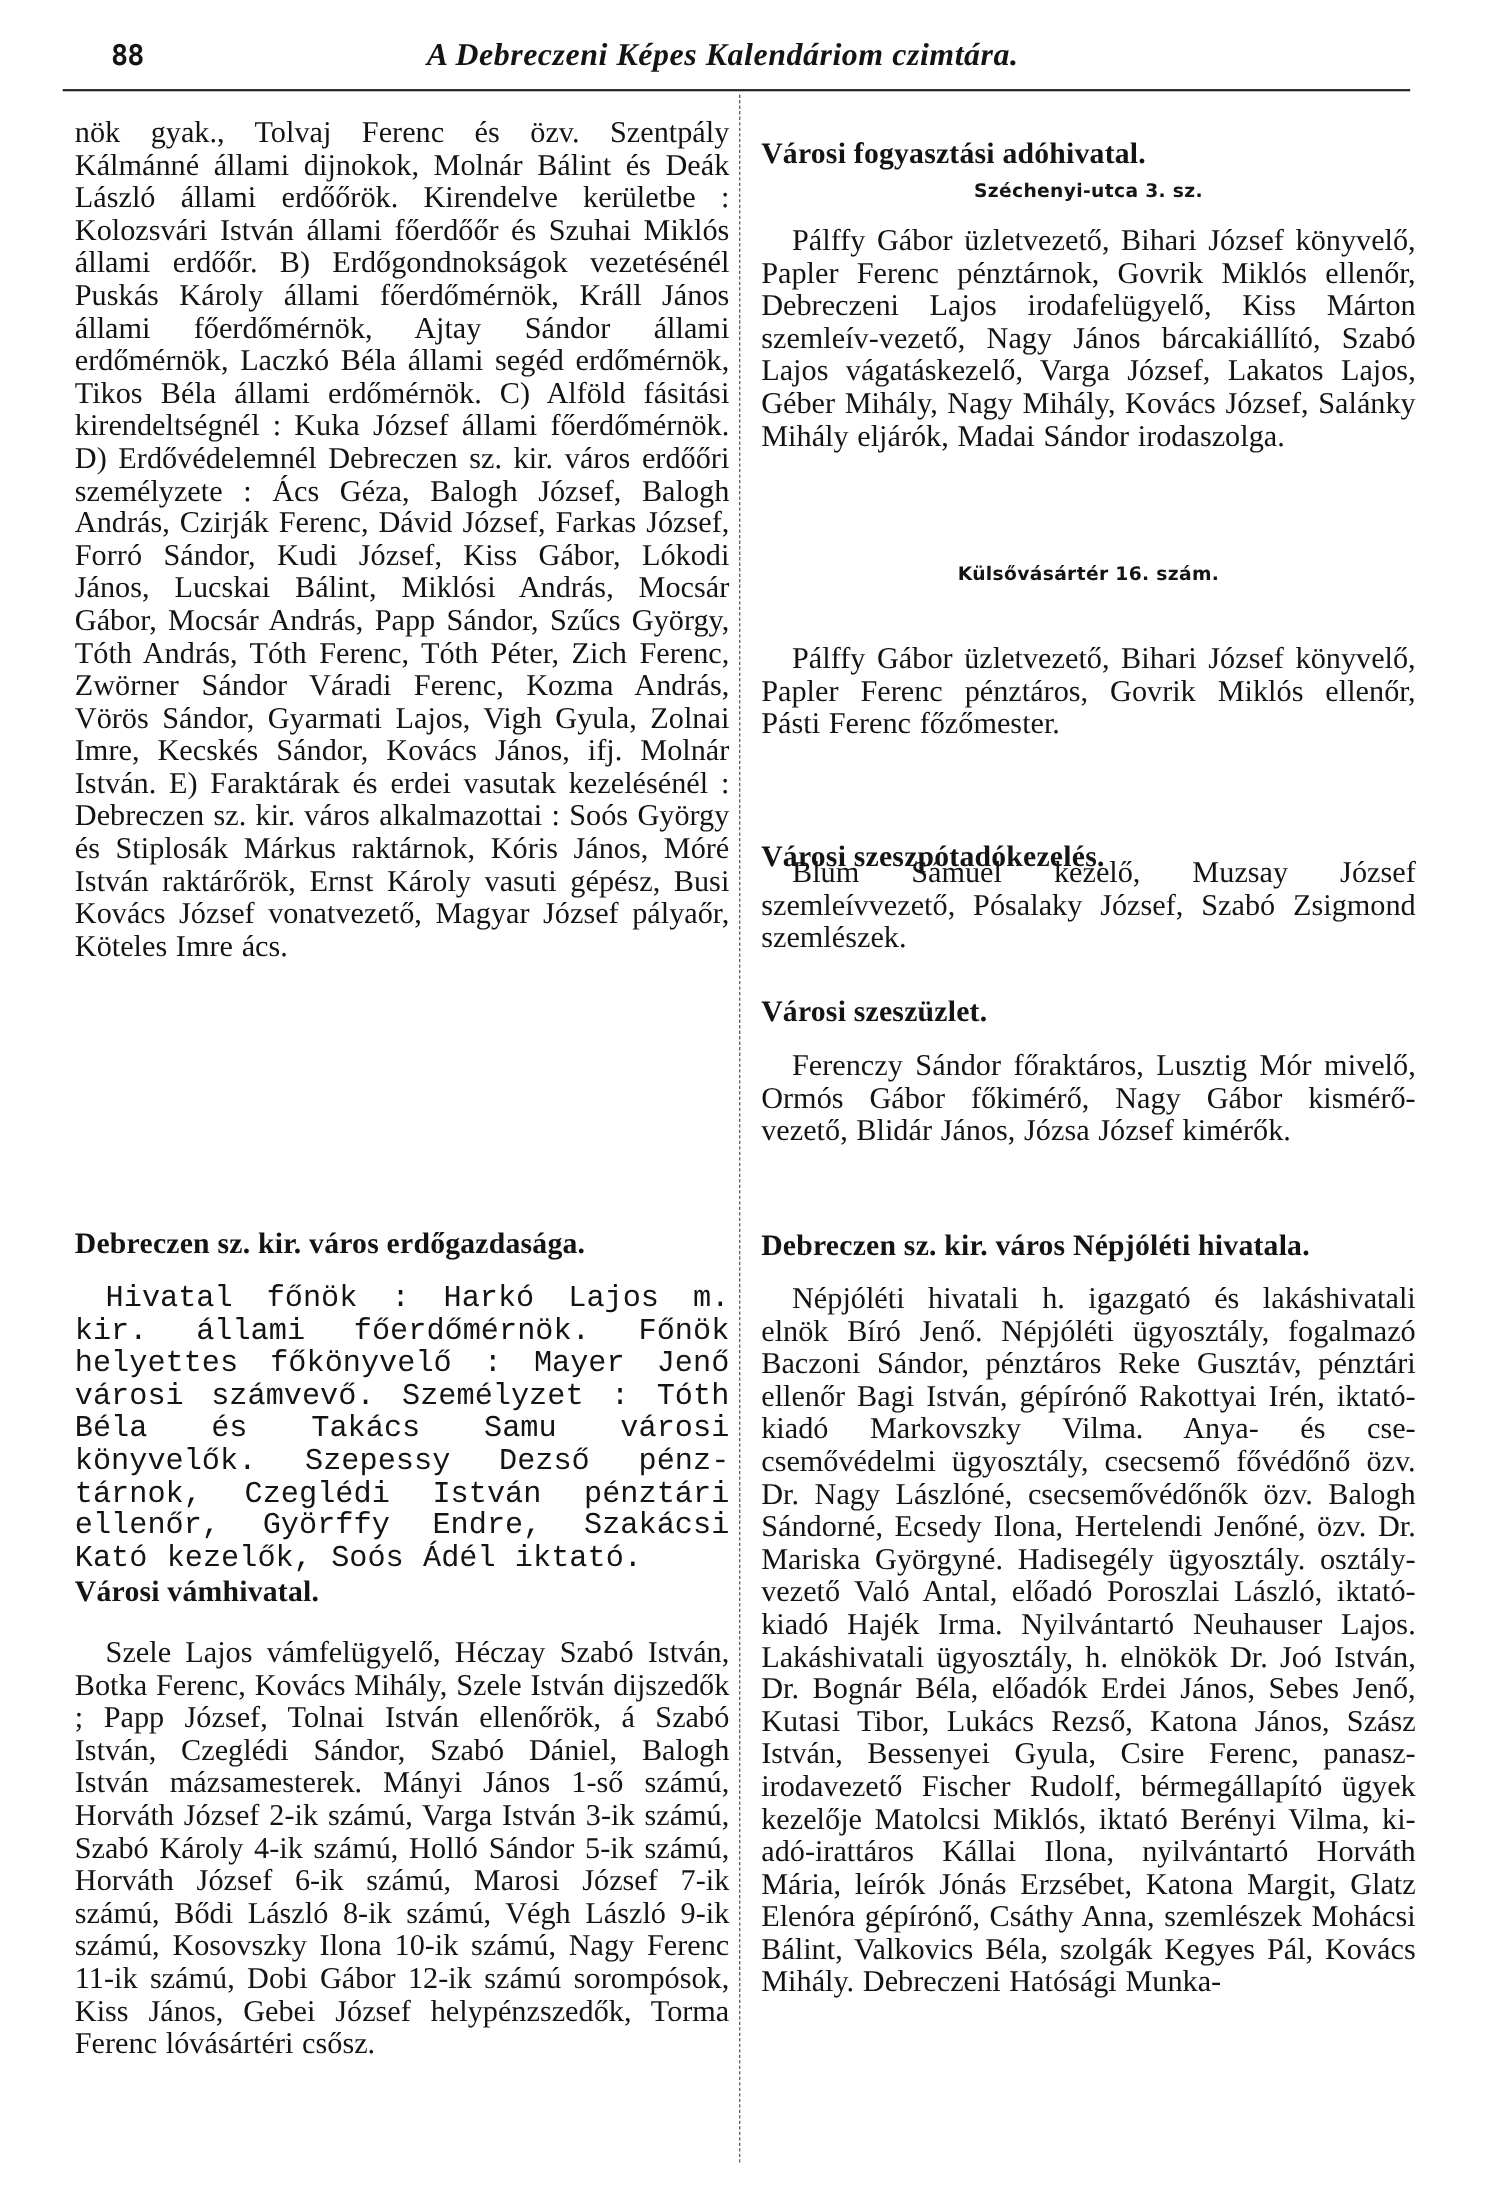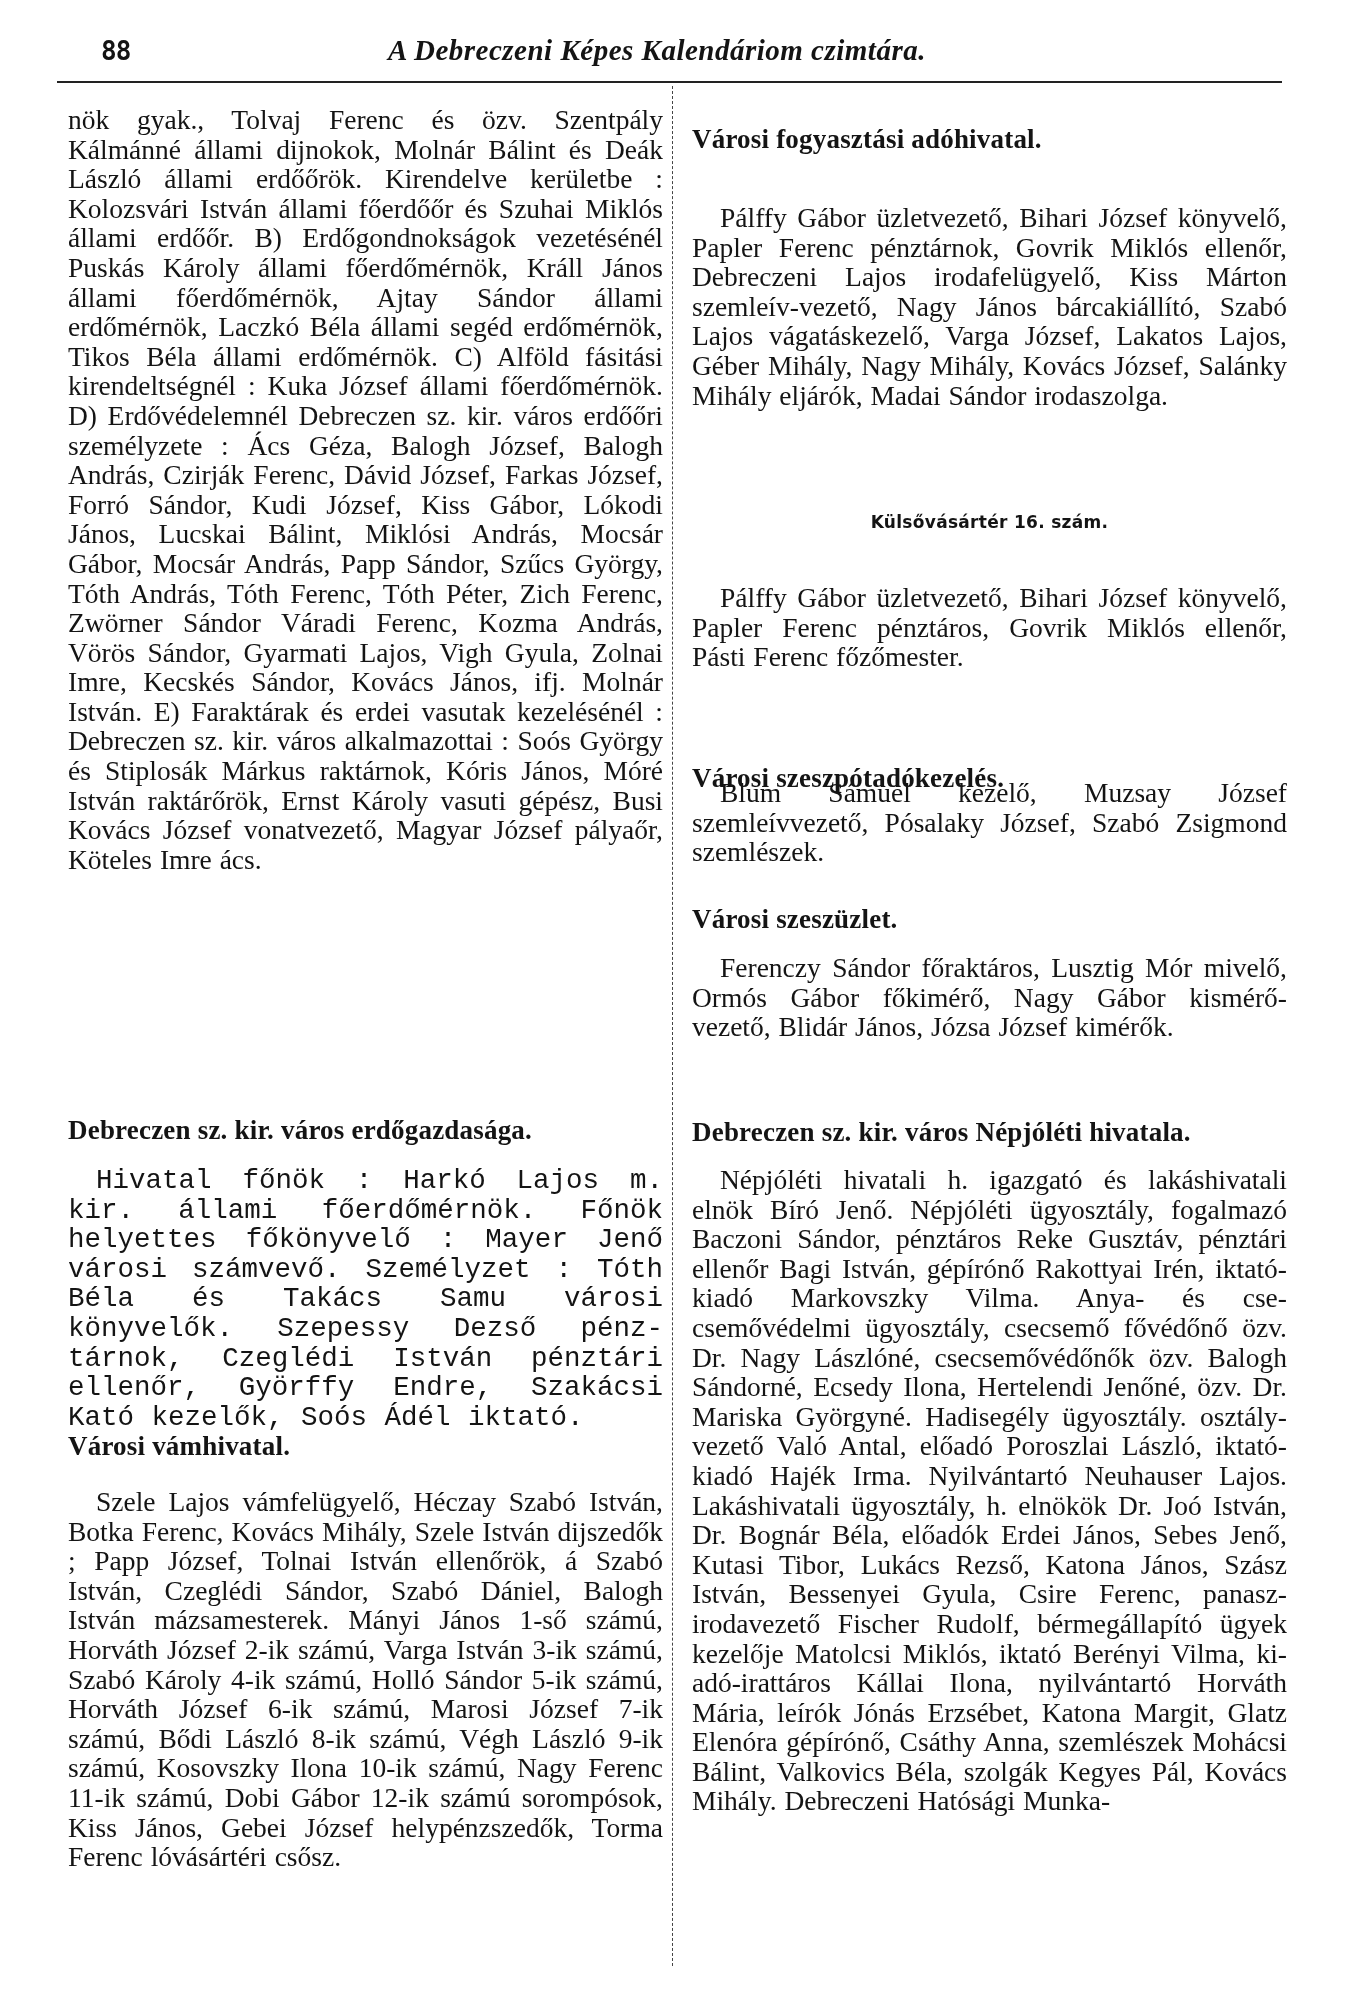--- a/index.html
+++ b/index.html
@@ -46,20 +46,21 @@
 
   <div class="block left" style="top:1430px;">
     <h2 class="heading">Városi vámhivatal.</h2>
   </div>
   <div class="block left" style="top:1487px;">
     <p class="para indent">Szele Lajos vámfelügyelő, Héczay Szabó István, Botka Ferenc, Kovács Mihály, Szele István dijszedők ; Papp József, Tol­nai István ellenőrök, á Szabó István, Czeg­lédi Sándor, Szabó Dániel, Balogh István mázsamesterek. Mányi János 1-ső számú, Horváth József 2-ik számú, Varga István 3-ik számú, Szabó Károly 4-ik számú, Holló Sándor 5-ik számú, Horváth József 6-ik számú, Marosi József 7-ik számú, Bődi László 8-ik számú, Végh László 9-ik számú, Kosovszky Ilona 10-ik számú, Nagy Ferenc 11-ik számú, Dobi Gábor 12-ik számú sorompósok, Kiss János, Ge­bei József helypénzszedők, Torma Ferenc lóvásártéri csősz.</p>
   </div>
 
   <div class="block right" style="top:123px;">
     <h2 class="heading">Városi fogyasztási adóhivatal.</h2>
+    <div class="subheading" style="margin-top:8px;">Széchenyi-utca 3. sz.</div>
   </div>
   <div class="block right" style="top:203px;">
     <p class="para indent">Pálffy Gábor üzletvezető, Bihari József könyvelő, Papler Ferenc pénztárnok, Gov­rik Miklós ellenőr, Debreczeni Lajos iro­dafelügyelő, Kiss Márton szemleív-vezető, Nagy János bárcakiállító, Szabó Lajos vá­gatáskezelő, Varga József, Lakatos Lajos, Géber Mihály, Nagy Mihály, Kovács Jó­zsef, Salánky Mihály eljárók, Madai Sán­dor irodaszolga.</p>
   </div>
 
   <div class="block right" style="top:503px;">
     <div class="subheading" style="margin-top:8px;">Külsővásártér 16. szám.</div>
   </div>
   <div class="block right" style="top:583px;">
     <p class="para indent">Pálffy Gábor üzletvezető, Bihari József könyvelő, Papler Ferenc pénztáros, Gov­rik Miklós ellenőr, Pásti Ferenc főző­mester.</p>

